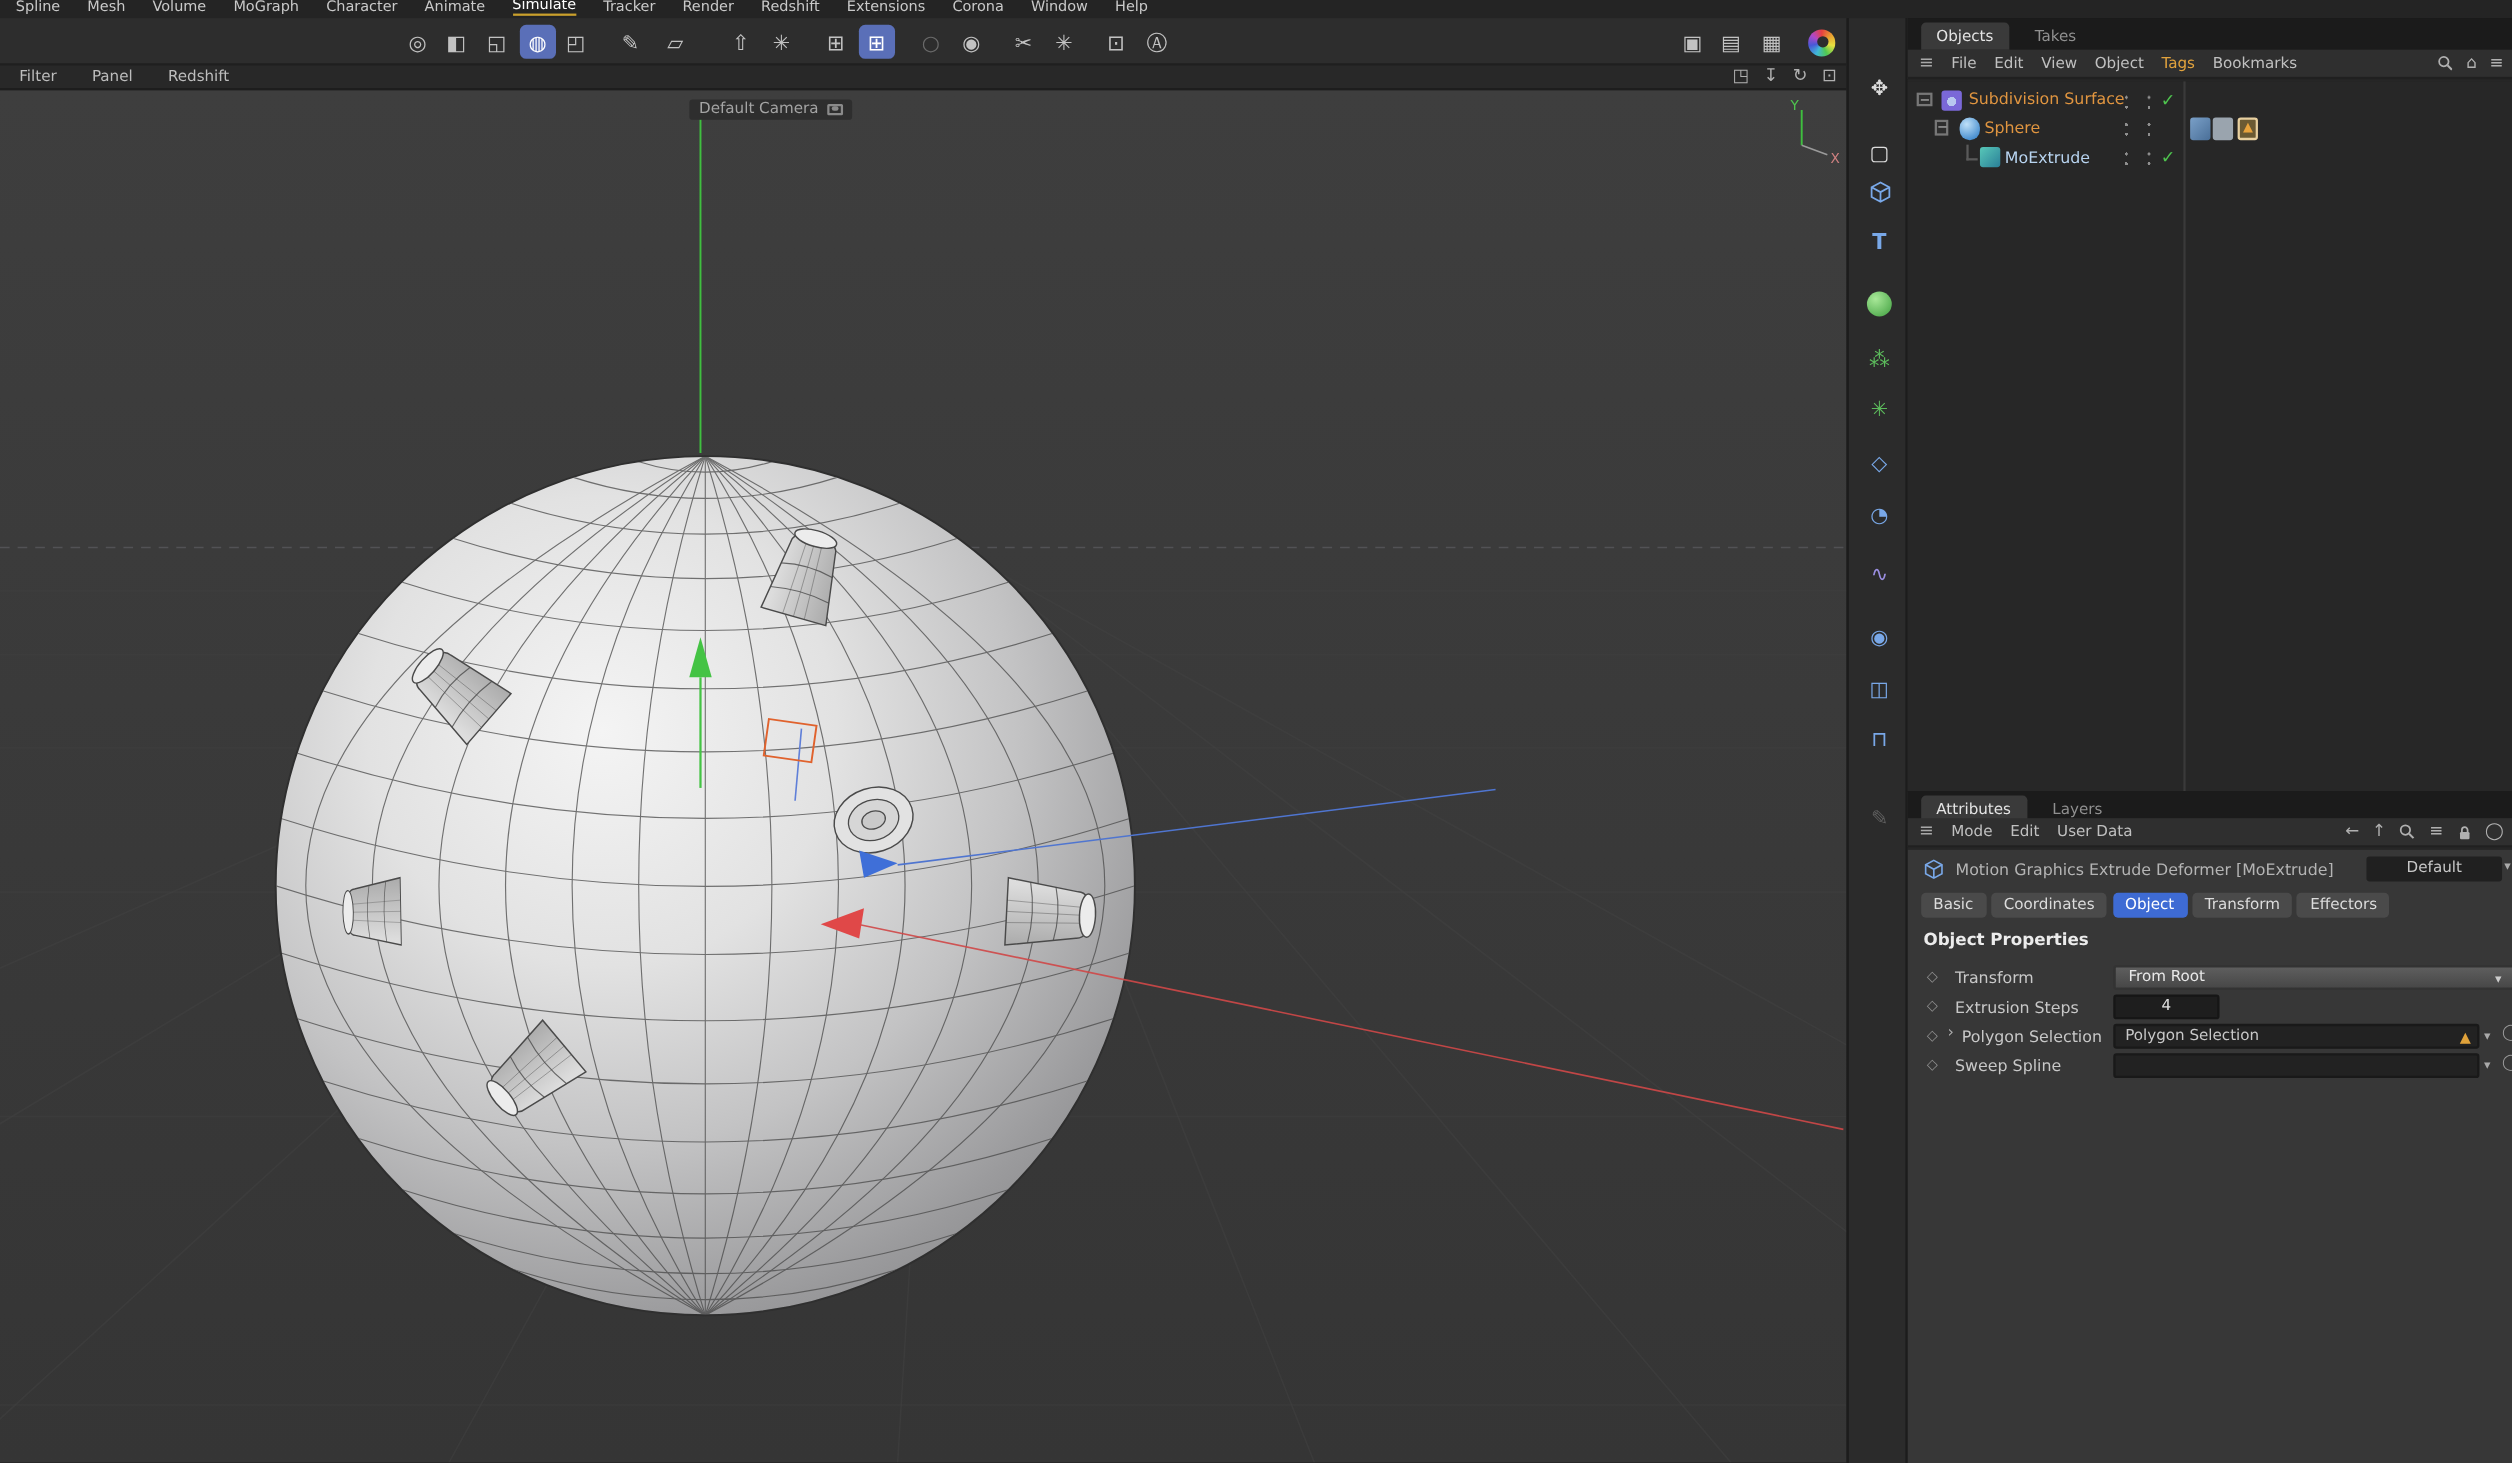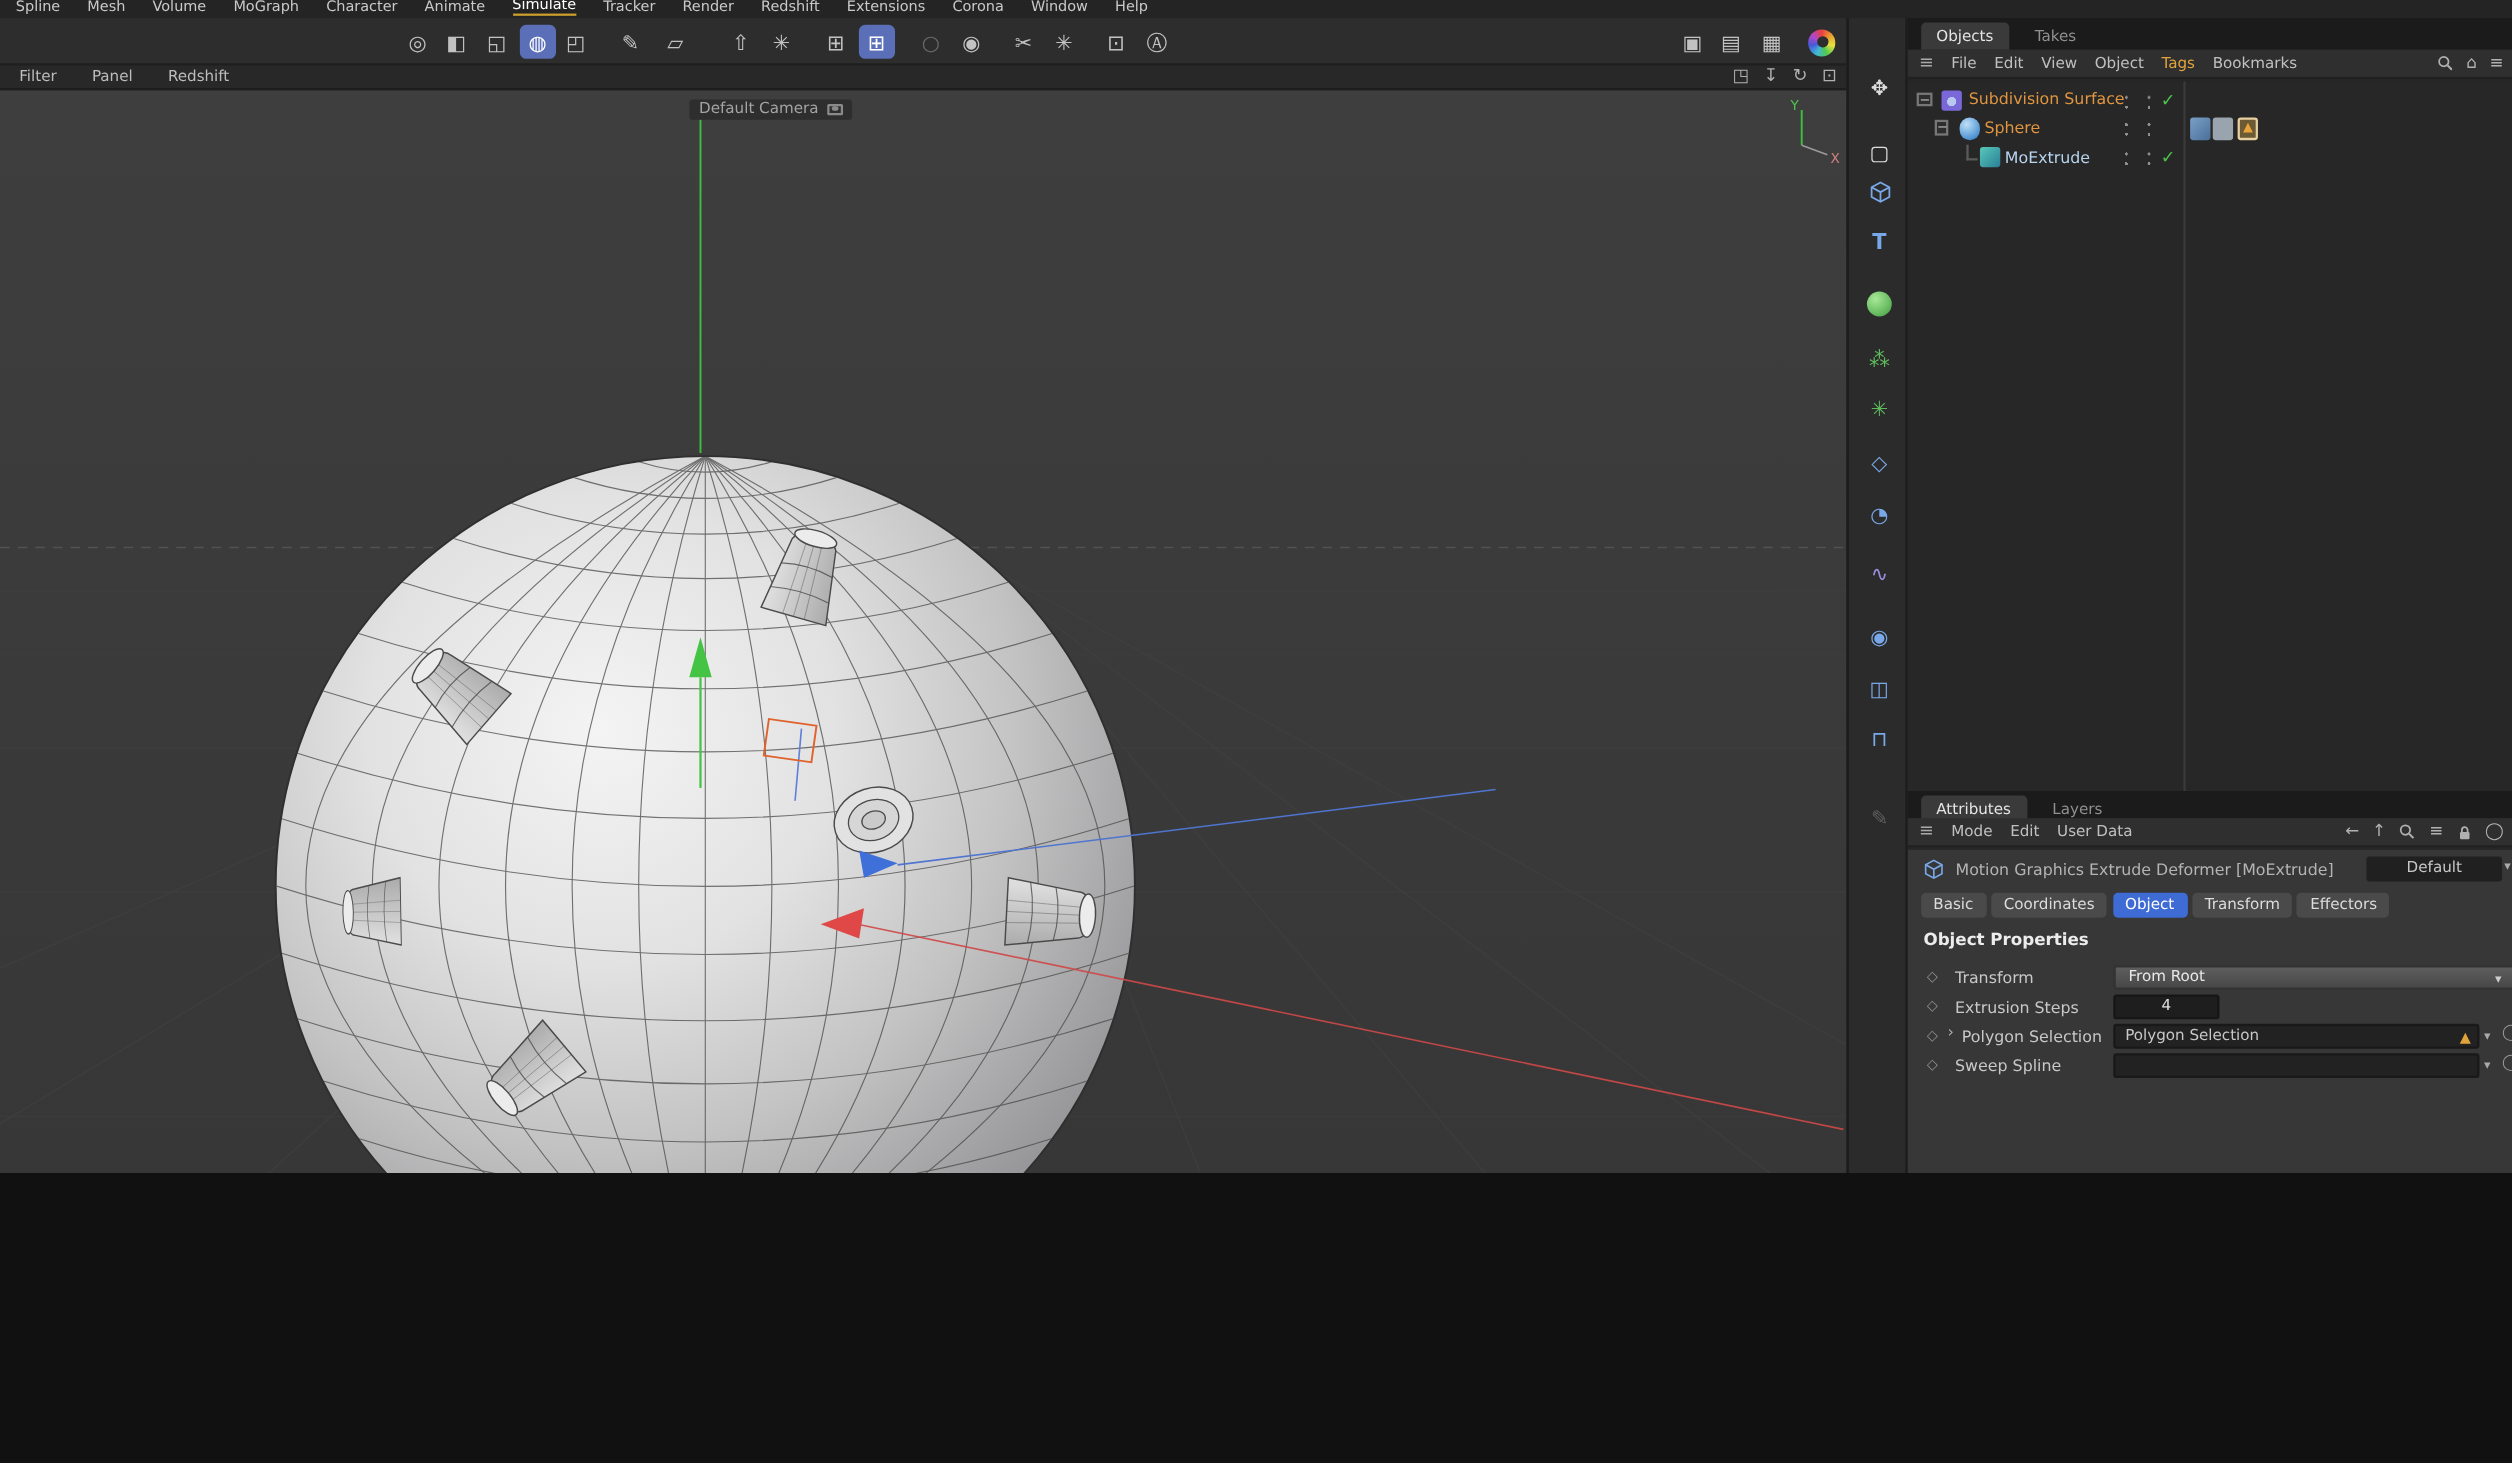--- a/index.html
+++ b/index.html
@@ -1,17 +1,17 @@
 <!DOCTYPE html>
 <html style="font-size:11.3px"><head>
 <meta charset="utf-8">
 <style>
   *{margin:0;padding:0;box-sizing:border-box;}
   html,body{background:#111;}
-  #stage{position:relative;width:2512px;height:1173px;overflow:hidden;background:#222;}
+  #stage{position:relative;width:2512px;height:1463px;overflow:hidden;background:#222;}
   #app{position:absolute;left:0;top:0;width:1112px;height:648px;transform:scale(2.260204);transform-origin:0 0;
        font-family:"DejaVu Sans","Liberation Sans",sans-serif;color:#c8c8c8;}
   .r{position:absolute;}
   .ic{font-family:"DejaVu Sans",sans-serif;line-height:1;text-align:center;display:inline-block;}
   
   #menubar{left:0;top:0;width:1112px;height:7.8px;background:#242424;display:flex;align-items:flex-end;gap:12px;padding:0 0 0.7px 7px;overflow:hidden;}
   #menubar span{font-size:6.4px;color:#c9c9c9;white-space:nowrap;}
   #menubar span.active{color:#fff;border-bottom:1.4px solid #caa02c;}
   
   #toolbar{left:0;top:7.8px;width:817px;height:21px;background:#2d2d2d;border-bottom:0.7px solid #1f1f1f;}

